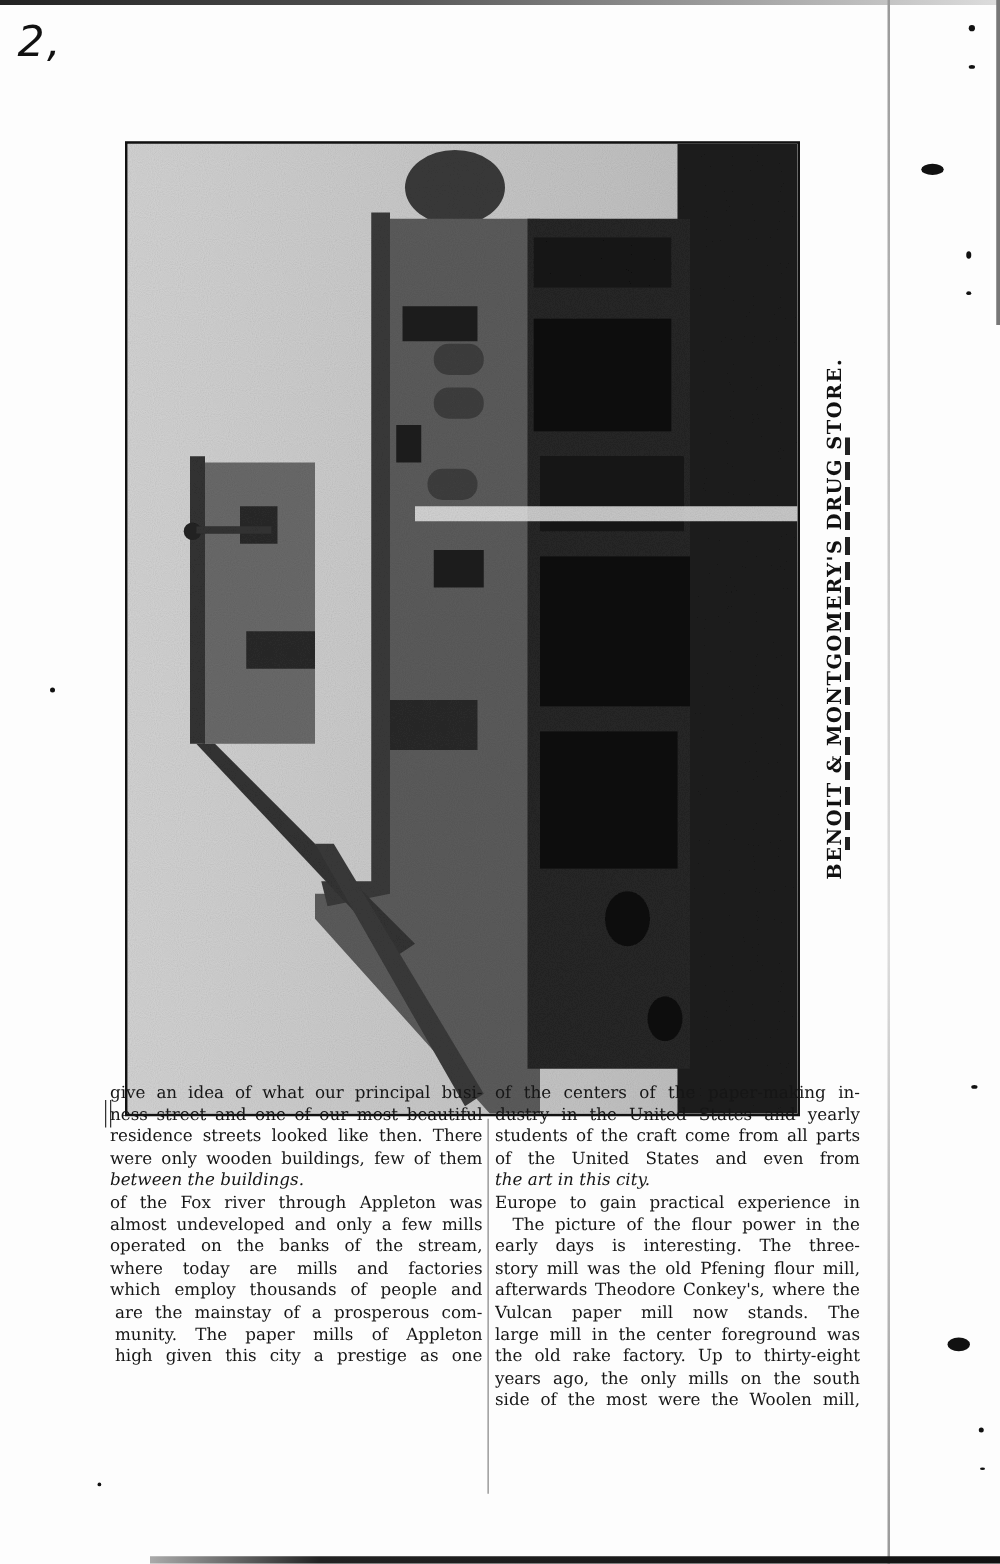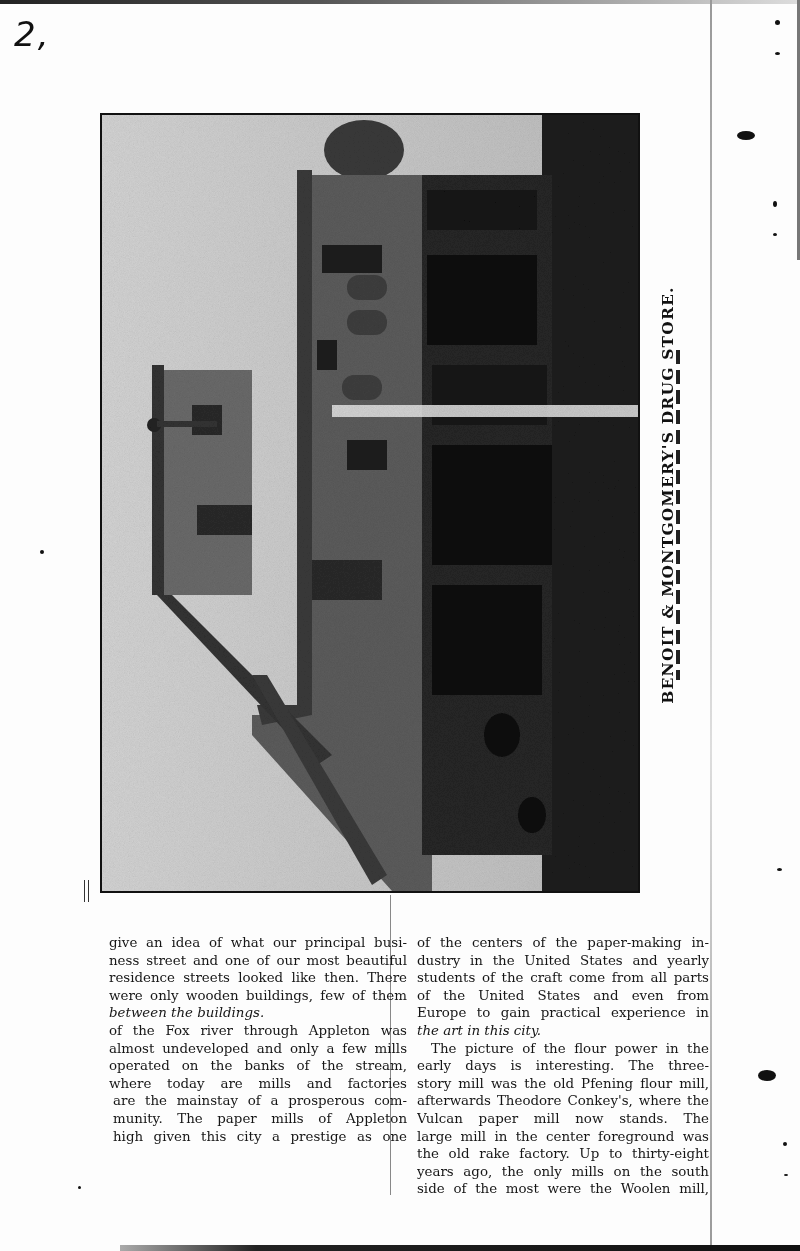--- a/index.html
+++ b/index.html
@@ -52,22 +52,22 @@
     .caption-scratch {
       position: absolute; left: 676px; top: 350px; width: 4px; height: 330px;
       background: repeating-linear-gradient(180deg, #222 0 14px, transparent 14px 20px);
     }
 
     .left-rule {
       position: absolute; left: 84px; top: 880px; width: 3px; height: 22px;
       border-left: 1px solid #333; border-right: 1px solid #333;
     }
     .col {
-      position: absolute; top: 934px;
-      font-size: 13.4px; line-height: 17.6px; text-align: justify; margin-left: 21px;
+      position: absolute; top: 866px;
+      font-size: 13.4px; line-height: 17.6px; text-align: justify;
     }
     .col-1 { left: 88px; width: 298px; }
     .col-2 { left: 396px; width: 292px; }
     .col-sep {
       position: absolute; left: 390px; top: 895px; width: 1px; height: 300px;
       background: #888;
     }
     .line { display: block; text-align: justify; text-align-last: justify; white-space: nowrap; overflow: hidden; }
     .line.last { text-align-last: left; font-style: italic; }
   </style>
@@ -166,32 +166,33 @@
 <div class="col col-1">
   <span class="line">give an idea of what our principal busi-</span>
   <span class="line">ness street and one of our most beautiful</span>
   <span class="line">residence streets looked like then. There</span>
   <span class="line">were only wooden buildings, few of them</span>
   <span class="line last">between the buildings.</span>
   <span class="line">of the Fox river through Appleton was</span>
   <span class="line">almost undeveloped and only a few mills</span>
   <span class="line">operated on the banks of the stream,</span>
   <span class="line">where today are mills and factories</span>
+  <span class="line">which employ thousands of people and</span>
   <span class="line" style="padding-left:4px">are the mainstay of a prosperous com-</span>
   <span class="line" style="padding-left:4px">munity. The paper mills of Appleton</span>
   <span class="line" style="padding-left:4px">high given this city a prestige as one</span>
 </div>
 
 <div class="col col-2">
   <span class="line">of the centers of the paper-making in-</span>
   <span class="line">dustry in the United States and yearly</span>
   <span class="line">students of the craft come from all parts</span>
   <span class="line">of the United States and even from</span>
+  <span class="line last">the art in this city.</span>
   <span class="line">Europe to gain practical experience in</span>
-  <span class="line last">the art in this city.</span>
   <span class="line" style="padding-left:14px">The picture of the flour power in the</span>
   <span class="line">early days is interesting. The three-</span>
   <span class="line">story mill was the old Pfening flour mill,</span>
   <span class="line">afterwards Theodore Conkey's, where the</span>
   <span class="line">Vulcan paper mill now stands. The</span>
   <span class="line">large mill in the center foreground was</span>
   <span class="line">the old rake factory. Up to thirty-eight</span>
   <span class="line">years ago, the only mills on the south</span>
   <span class="line">side of the most were the Woolen mill,</span>
 </div>

